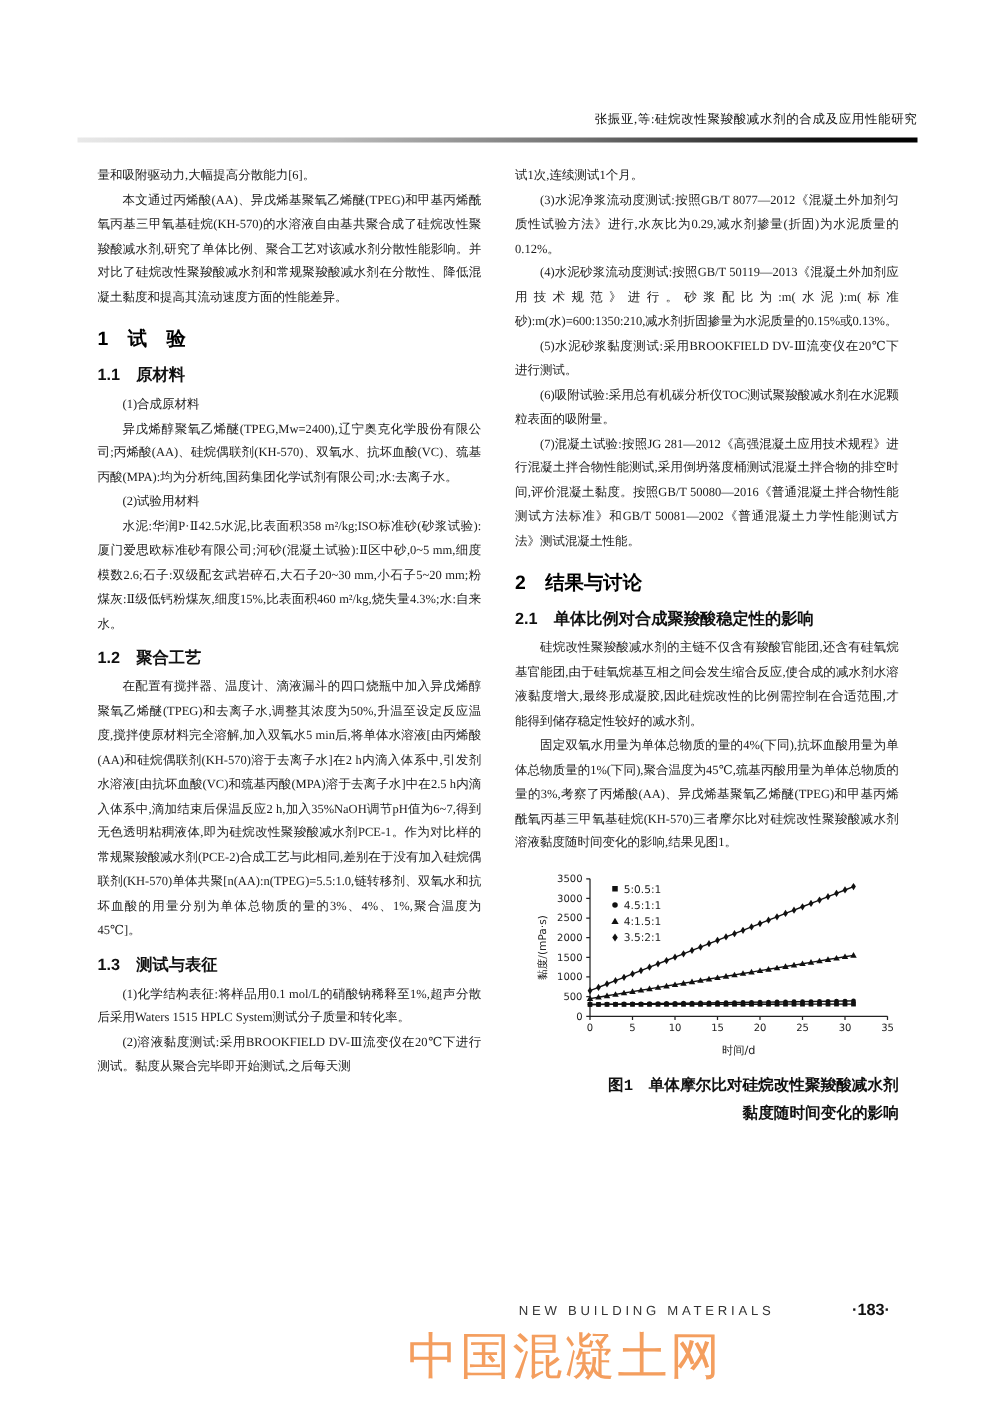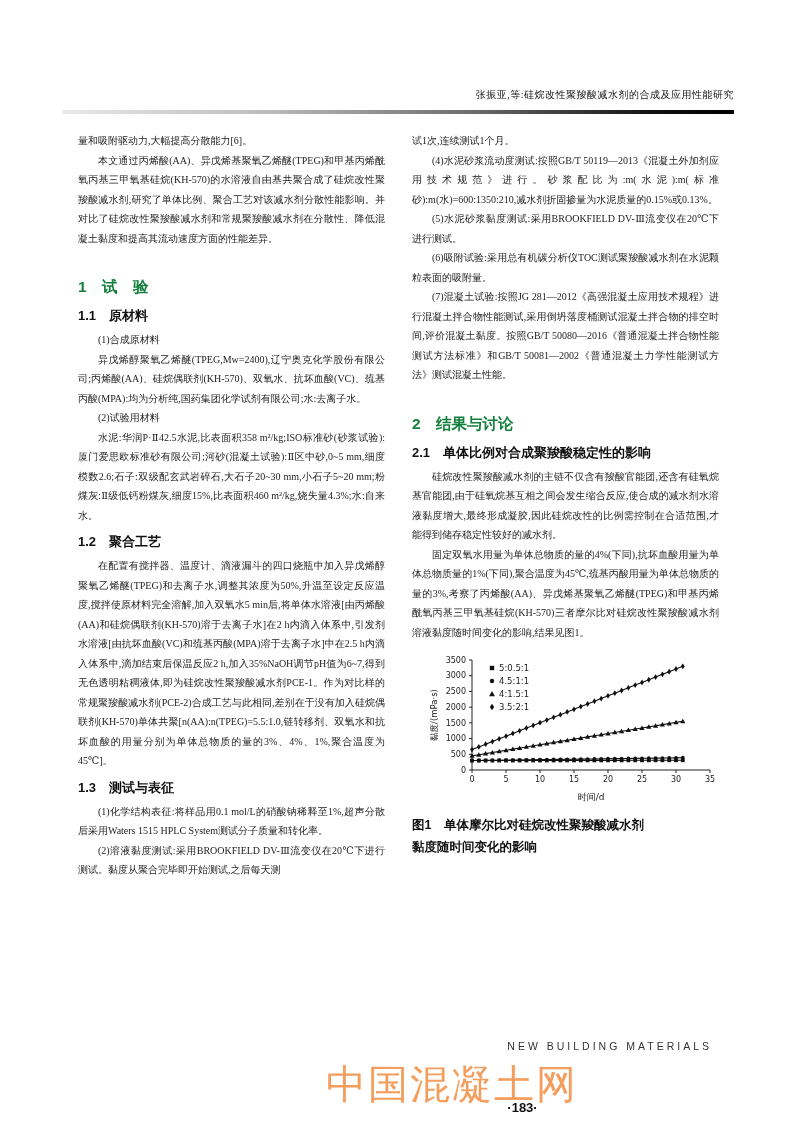--- a/index.html
+++ b/index.html
@@ -20,36 +20,35 @@
     position:absolute;top:131px;left:78px;width:641px;display:flex;gap:27px;
   }
   .col{width:307px;}
   .body-text{
     margin:0;font-size:10px;line-height:19.5px;text-align:justify;
     text-justify:inter-ideograph;color:#1c1c1c;
   }
   .indent{text-indent:2em;}
   .h1{
     font-family:"Liberation Sans","DejaVu Sans",sans-serif;font-weight:bold;
-    font-size:15.5px;margin:29px 0 9px 0;color:#15803d;
+    font-size:15.5px;margin:13px 0 9px 0;color:#000000;
   }
   .h2{
     font-family:"Liberation Sans","DejaVu Sans",sans-serif;font-weight:bold;
     font-size:13px;margin:8px 0 5px 0;color:#111;
   }
   .figure{margin-top:10px;}
   .chart{margin-left:14px;}
   .caption{
-    text-align:left;font-family:Liberation Sans, sans-serif;
+    text-align:right;font-family:Liberation Mono, monospace;
     font-weight:bold;font-size:12.5px;line-height:22px;margin-top:6px;color:#111;
   }
   .footer{
-    position:absolute;top:1040px;right:82px;display:flex;align-items:baseline;gap:48px;
+    position:absolute;top:1040px;right:82px;display:flex;align-items:baseline;gap:62px;
     font-family:"Liberation Sans","DejaVu Sans",sans-serif;
-    flex-direction:column;
   }
   .journal{font-size:10.5px;letter-spacing:3px;color:#333;}
   .page-num{font-size:13px;font-weight:bold;color:#111;}
   .watermark{
     position:absolute;top:1057px;left:326px;
     font-family:"Liberation Sans","DejaVu Sans",sans-serif;
     font-size:40px;font-weight:500;letter-spacing:2px;
   }
   svg text{font-family:"DejaVu Sans","Liberation Sans",sans-serif;}
 </style>
@@ -72,20 +71,21 @@
     <p class="body-text indent">水泥:华润P·Ⅱ42.5水泥,比表面积358 m²/kg;ISO标准砂(砂浆试验):厦门爱思欧标准砂有限公司;河砂(混凝土试验):Ⅱ区中砂,0~5 mm,细度模数2.6;石子:双级配玄武岩碎石,大石子20~30 mm,小石子5~20 mm;粉煤灰:Ⅱ级低钙粉煤灰,细度15%,比表面积460 m²/kg,烧失量4.3%;水:自来水。</p>
     <div class="h2">1.2　聚合工艺</div>
     <p class="body-text indent">在配置有搅拌器、温度计、滴液漏斗的四口烧瓶中加入异戊烯醇聚氧乙烯醚(TPEG)和去离子水,调整其浓度为50%,升温至设定反应温度,搅拌使原材料完全溶解,加入双氧水5 min后,将单体水溶液[由丙烯酸(AA)和硅烷偶联剂(KH-570)溶于去离子水]在2 h内滴入体系中,引发剂水溶液[由抗坏血酸(VC)和巯基丙酸(MPA)溶于去离子水]中在2.5 h内滴入体系中,滴加结束后保温反应2 h,加入35%NaOH调节pH值为6~7,得到无色透明粘稠液体,即为硅烷改性聚羧酸减水剂PCE-1。作为对比样的常规聚羧酸减水剂(PCE-2)合成工艺与此相同,差别在于没有加入硅烷偶联剂(KH-570)单体共聚[n(AA):n(TPEG)=5.5:1.0,链转移剂、双氧水和抗坏血酸的用量分别为单体总物质的量的3%、4%、1%,聚合温度为45℃]。</p>
     <div class="h2">1.3　测试与表征</div>
     <p class="body-text indent">(1)化学结构表征:将样品用0.1 mol/L的硝酸钠稀释至1%,超声分散后采用Waters 1515 HPLC System测试分子质量和转化率。</p>
     <p class="body-text indent">(2)溶液黏度测试:采用BROOKFIELD DV-Ⅲ流变仪在20℃下进行测试。黏度从聚合完毕即开始测试,之后每天测</p>
   </div>
 
   <div class="col">
     <p class="body-text">试1次,连续测试1个月。</p>
+    <p class="body-text indent">(3)水泥净浆流动度测试:按照GB/T 8077—2012《混凝土外加剂匀质性试验方法》进行,水灰比为0.29,减水剂掺量(折固)为水泥质量的0.12%。</p>
     <p class="body-text indent">(4)水泥砂浆流动度测试:按照GB/T 50119—2013《混凝土外加剂应用技术规范》进行。砂浆配比为:m(水泥):m(标准砂):m(水)=600:1350:210,减水剂折固掺量为水泥质量的0.15%或0.13%。</p>
     <p class="body-text indent">(5)水泥砂浆黏度测试:采用BROOKFIELD DV-Ⅲ流变仪在20℃下进行测试。</p>
     <p class="body-text indent">(6)吸附试验:采用总有机碳分析仪TOC测试聚羧酸减水剂在水泥颗粒表面的吸附量。</p>
     <p class="body-text indent">(7)混凝土试验:按照JG 281—2012《高强混凝土应用技术规程》进行混凝土拌合物性能测试,采用倒坍落度桶测试混凝土拌合物的排空时间,评价混凝土黏度。按照GB/T 50080—2016《普通混凝土拌合物性能测试方法标准》和GB/T 50081—2002《普通混凝土力学性能测试方法》测试混凝土性能。</p>
     <div class="h1">2　结果与讨论</div>
     <div class="h2">2.1　单体比例对合成聚羧酸稳定性的影响</div>
     <p class="body-text indent">硅烷改性聚羧酸减水剂的主链不仅含有羧酸官能团,还含有硅氧烷基官能团,由于硅氧烷基互相之间会发生缩合反应,使合成的减水剂水溶液黏度增大,最终形成凝胶,因此硅烷改性的比例需控制在合适范围,才能得到储存稳定性较好的减水剂。</p>
     <p class="body-text indent">固定双氧水用量为单体总物质的量的4%(下同),抗坏血酸用量为单体总物质量的1%(下同),聚合温度为45℃,巯基丙酸用量为单体总物质的量的3%,考察了丙烯酸(AA)、异戊烯基聚氧乙烯醚(TPEG)和甲基丙烯酰氧丙基三甲氧基硅烷(KH-570)三者摩尔比对硅烷改性聚羧酸减水剂溶液黏度随时间变化的影响,结果见图1。</p>
 
     <div class="figure">

